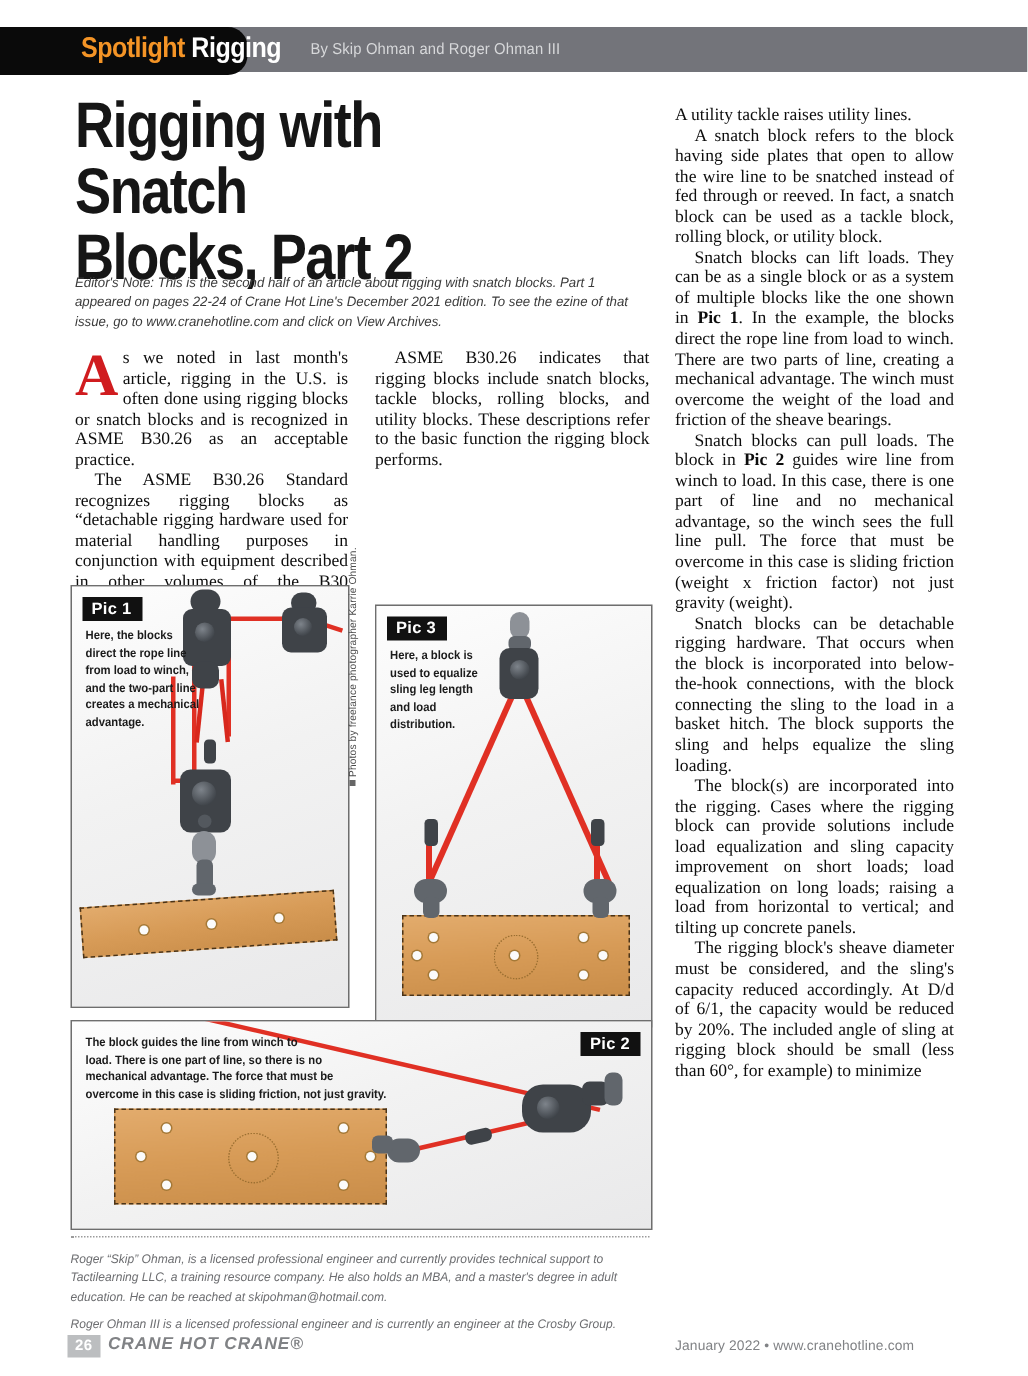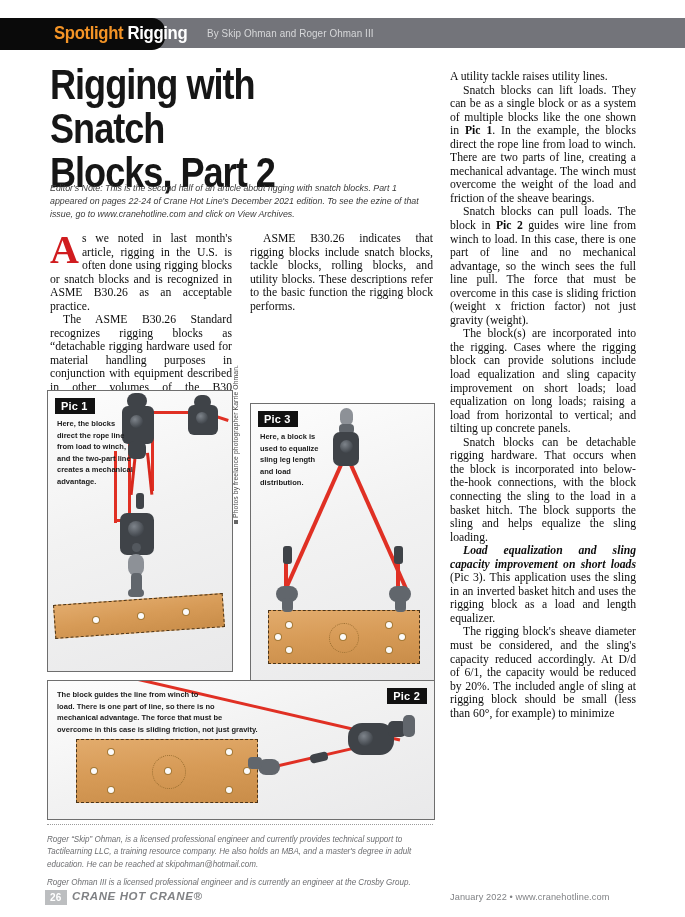--- a/index.html
+++ b/index.html
@@ -283,25 +283,25 @@
   <p class="noindent"><span class="dropcap">A</span><span>s we noted in last month's article, rigging in the U.S. is often done using rigging blocks or snatch blocks and is recognized in ASME B30.26 as an acceptable practice.</span></p>
   <p><span>The ASME B30.26 Standard recognizes rigging blocks as “detachable rigging hardware used for material handling purposes in conjunction with equipment described in other volumes of the B30 Standard.” That includes</span></p>
 </div>
 
 <div class="col col-2">
   <p><span>ASME B30.26 indicates that rigging blocks include snatch blocks, tackle blocks, rolling blocks, and utility blocks. These descriptions refer to the basic function the rigging block performs.</span></p>
 </div>
 
 <div class="col col-3">
   <p class="noindent"><span>A utility tackle raises utility lines.</span></p>
+  <p><span>A snatch block refers to the block having side plates that open to allow the wire line to be snatched instead of fed through or reeved. In fact, a snatch block can be used as a tackle block, rolling block, or utility block.</span></p>
   <p><span>Snatch blocks can lift loads. They can be as a single block or as a system of multiple blocks like the one shown in </span><b>Pic 1</b><span>. In the example, the blocks direct the rope line from load to winch. There are two parts of line, creating a mechanical advantage. The winch must overcome the weight of the load and friction of the sheave bearings.</span></p>
   <p><span>Snatch blocks can pull loads. The block in </span><b>Pic 2</b><span> guides wire line from winch to load. In this case, there is one part of line and no mechanical advantage, so the winch sees the full line pull. The force that must be overcome in this case is sliding friction (weight x friction factor) not just gravity (weight).</span></p>
+  <p><span>Snatch blocks can be detachable rigging hardware. That occurs when the block is incorporated into below-the-hook connections, with the block connecting the sling to the load in a basket hitch. The block supports the sling and helps equalize the sling loading.</span></p>
   <p><span>The block(s) are incorporated into the rigging. Cases where the rigging block can provide solutions include load equalization and sling capacity improvement on short loads; load equalization on long loads; raising a load from horizontal to vertical; and tilting up concrete panels.</span></p>
-  <p><span>Snatch blocks can be detachable rigging hardware. That occurs when the block is incorporated into below-the-hook connections, with the block connecting the sling to the load in a basket hitch. The block supports the sling and helps equalize the sling loading.</span></p>
-  <p><span class="run-in-head">Load equalization and sling capacity improvement on short loads</span><span> (Pic 3). This application uses the sling in an inverted basket hitch and uses the rigging block as a load and length equalizer.</span></p>
   <p><span>The rigging block's sheave diameter must be considered, and the sling's capacity reduced accordingly. At D/d of 6/1, the capacity would be reduced by 20%. The included angle of sling at rigging block should be small (less than 60°, for example) to minimize</span></p>
 </div>
 
 <div class="photo pic1">
   <div class="photo-bg"></div>
 
   <div class="rope" style="left:98px; top:20px; width:62px; height:3px;"></div>
   <div class="rope" style="left:156px; top:20px; width:26px; height:3px; transform:rotate(18deg); transform-origin:left top;"></div>
   <div class="rope" style="left:80px; top:28px; width:3px; height:100px;"></div>
   <div class="rope" style="left:103px; top:30px; width:3px; height:70px;"></div>

